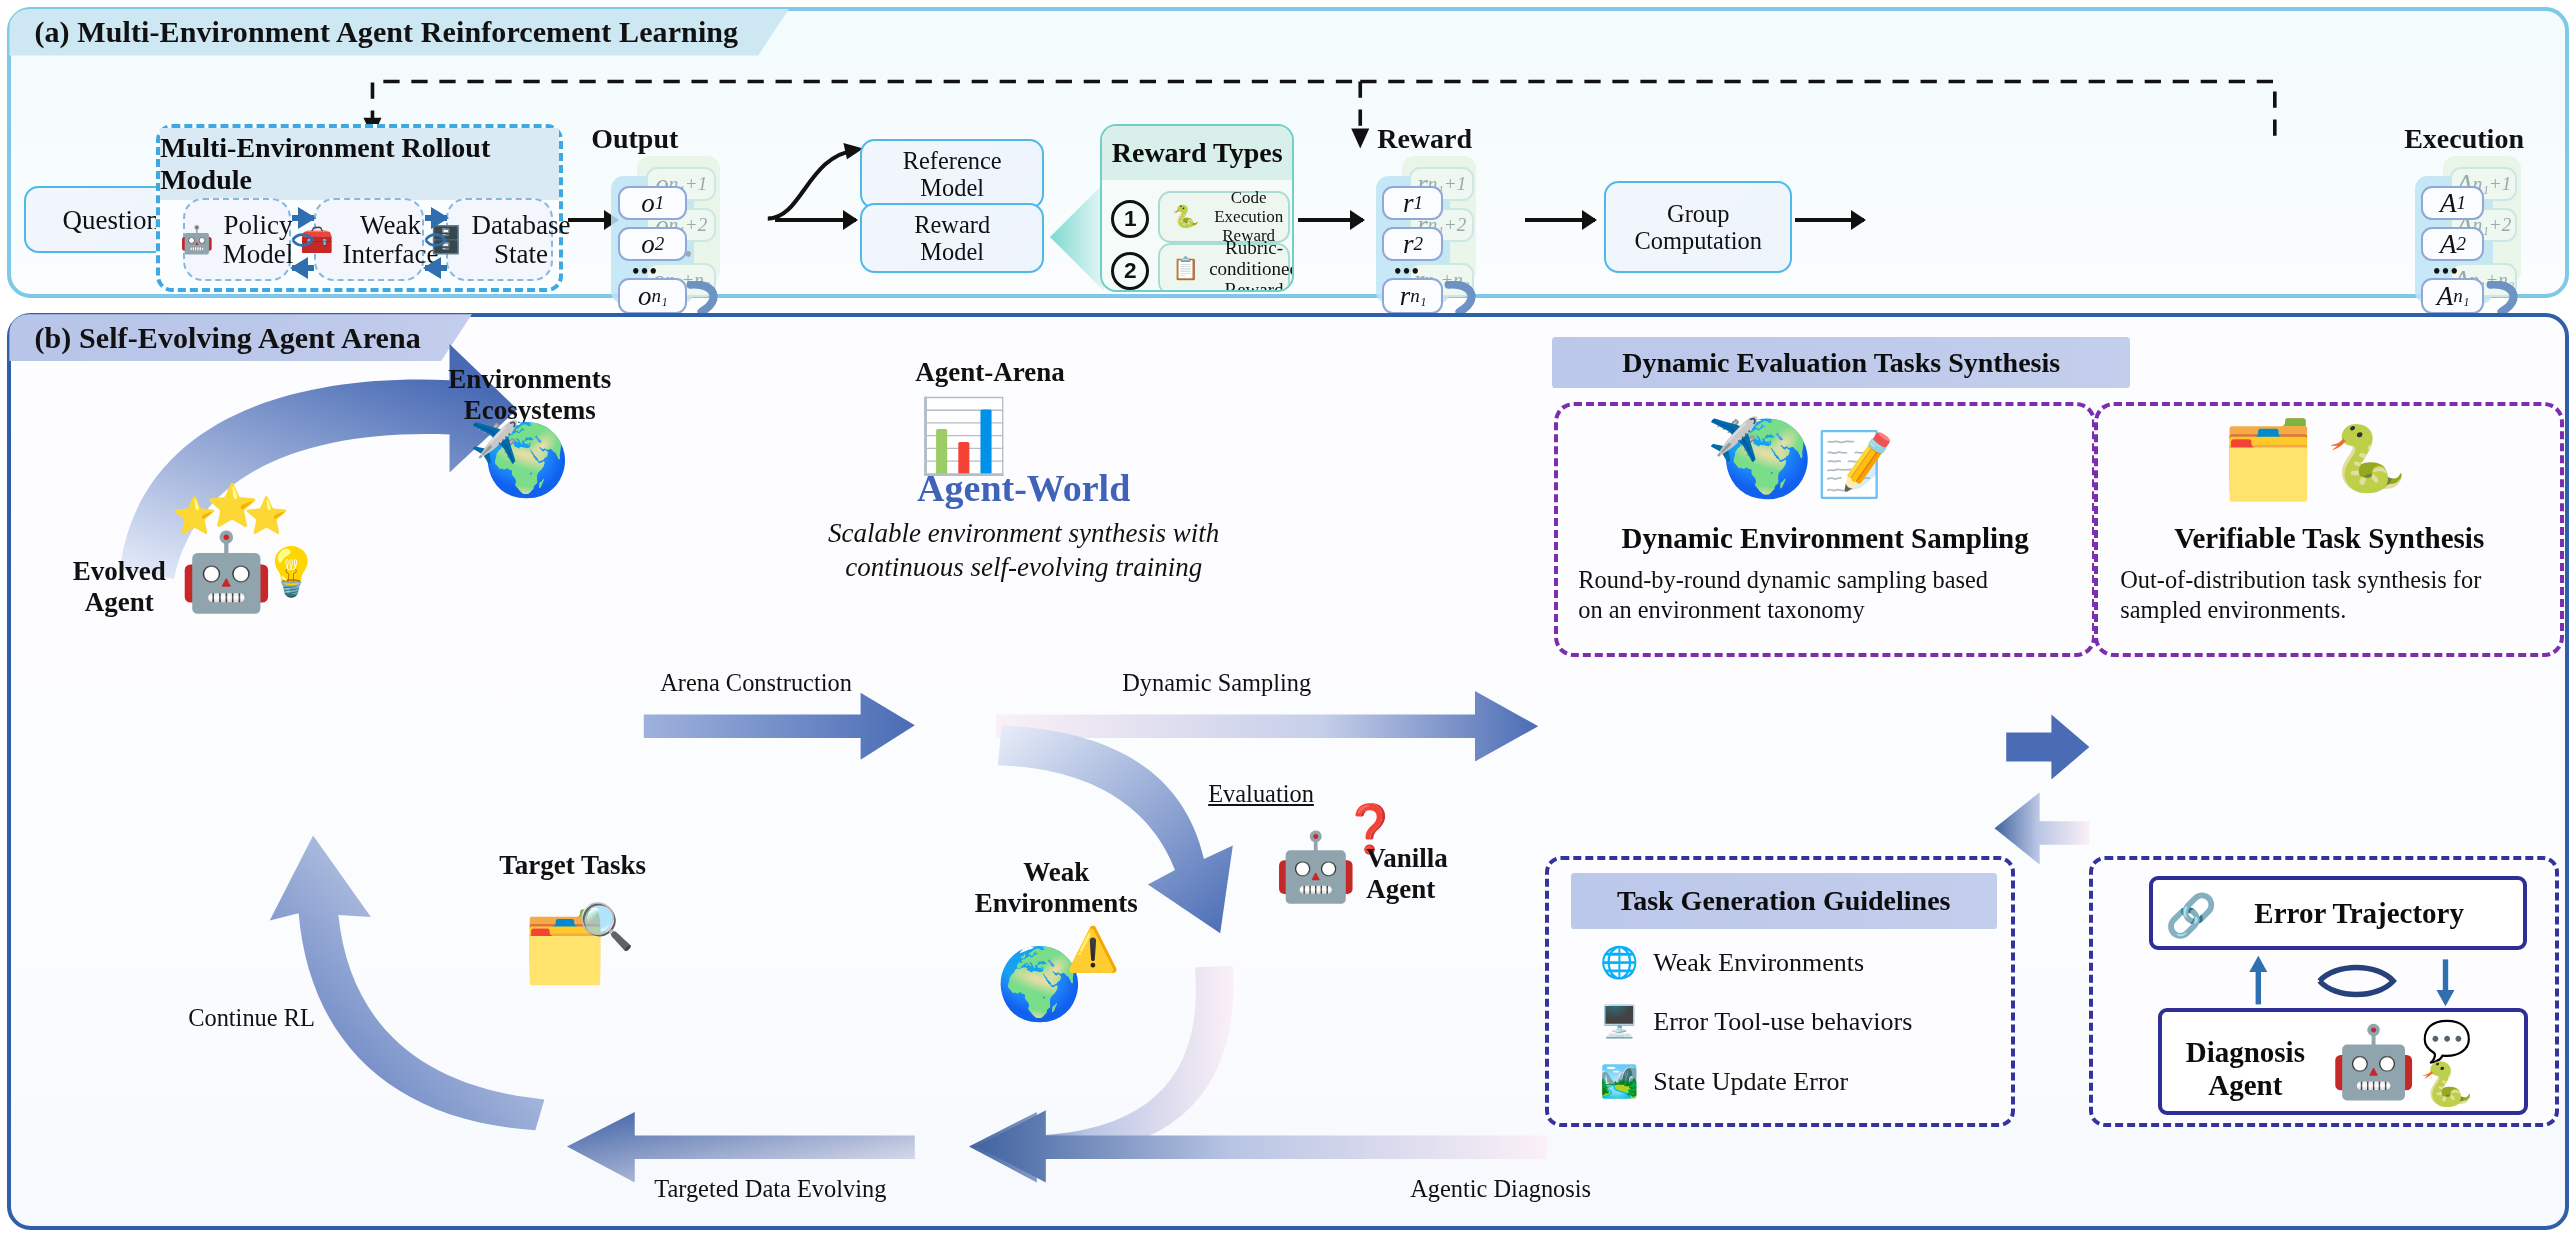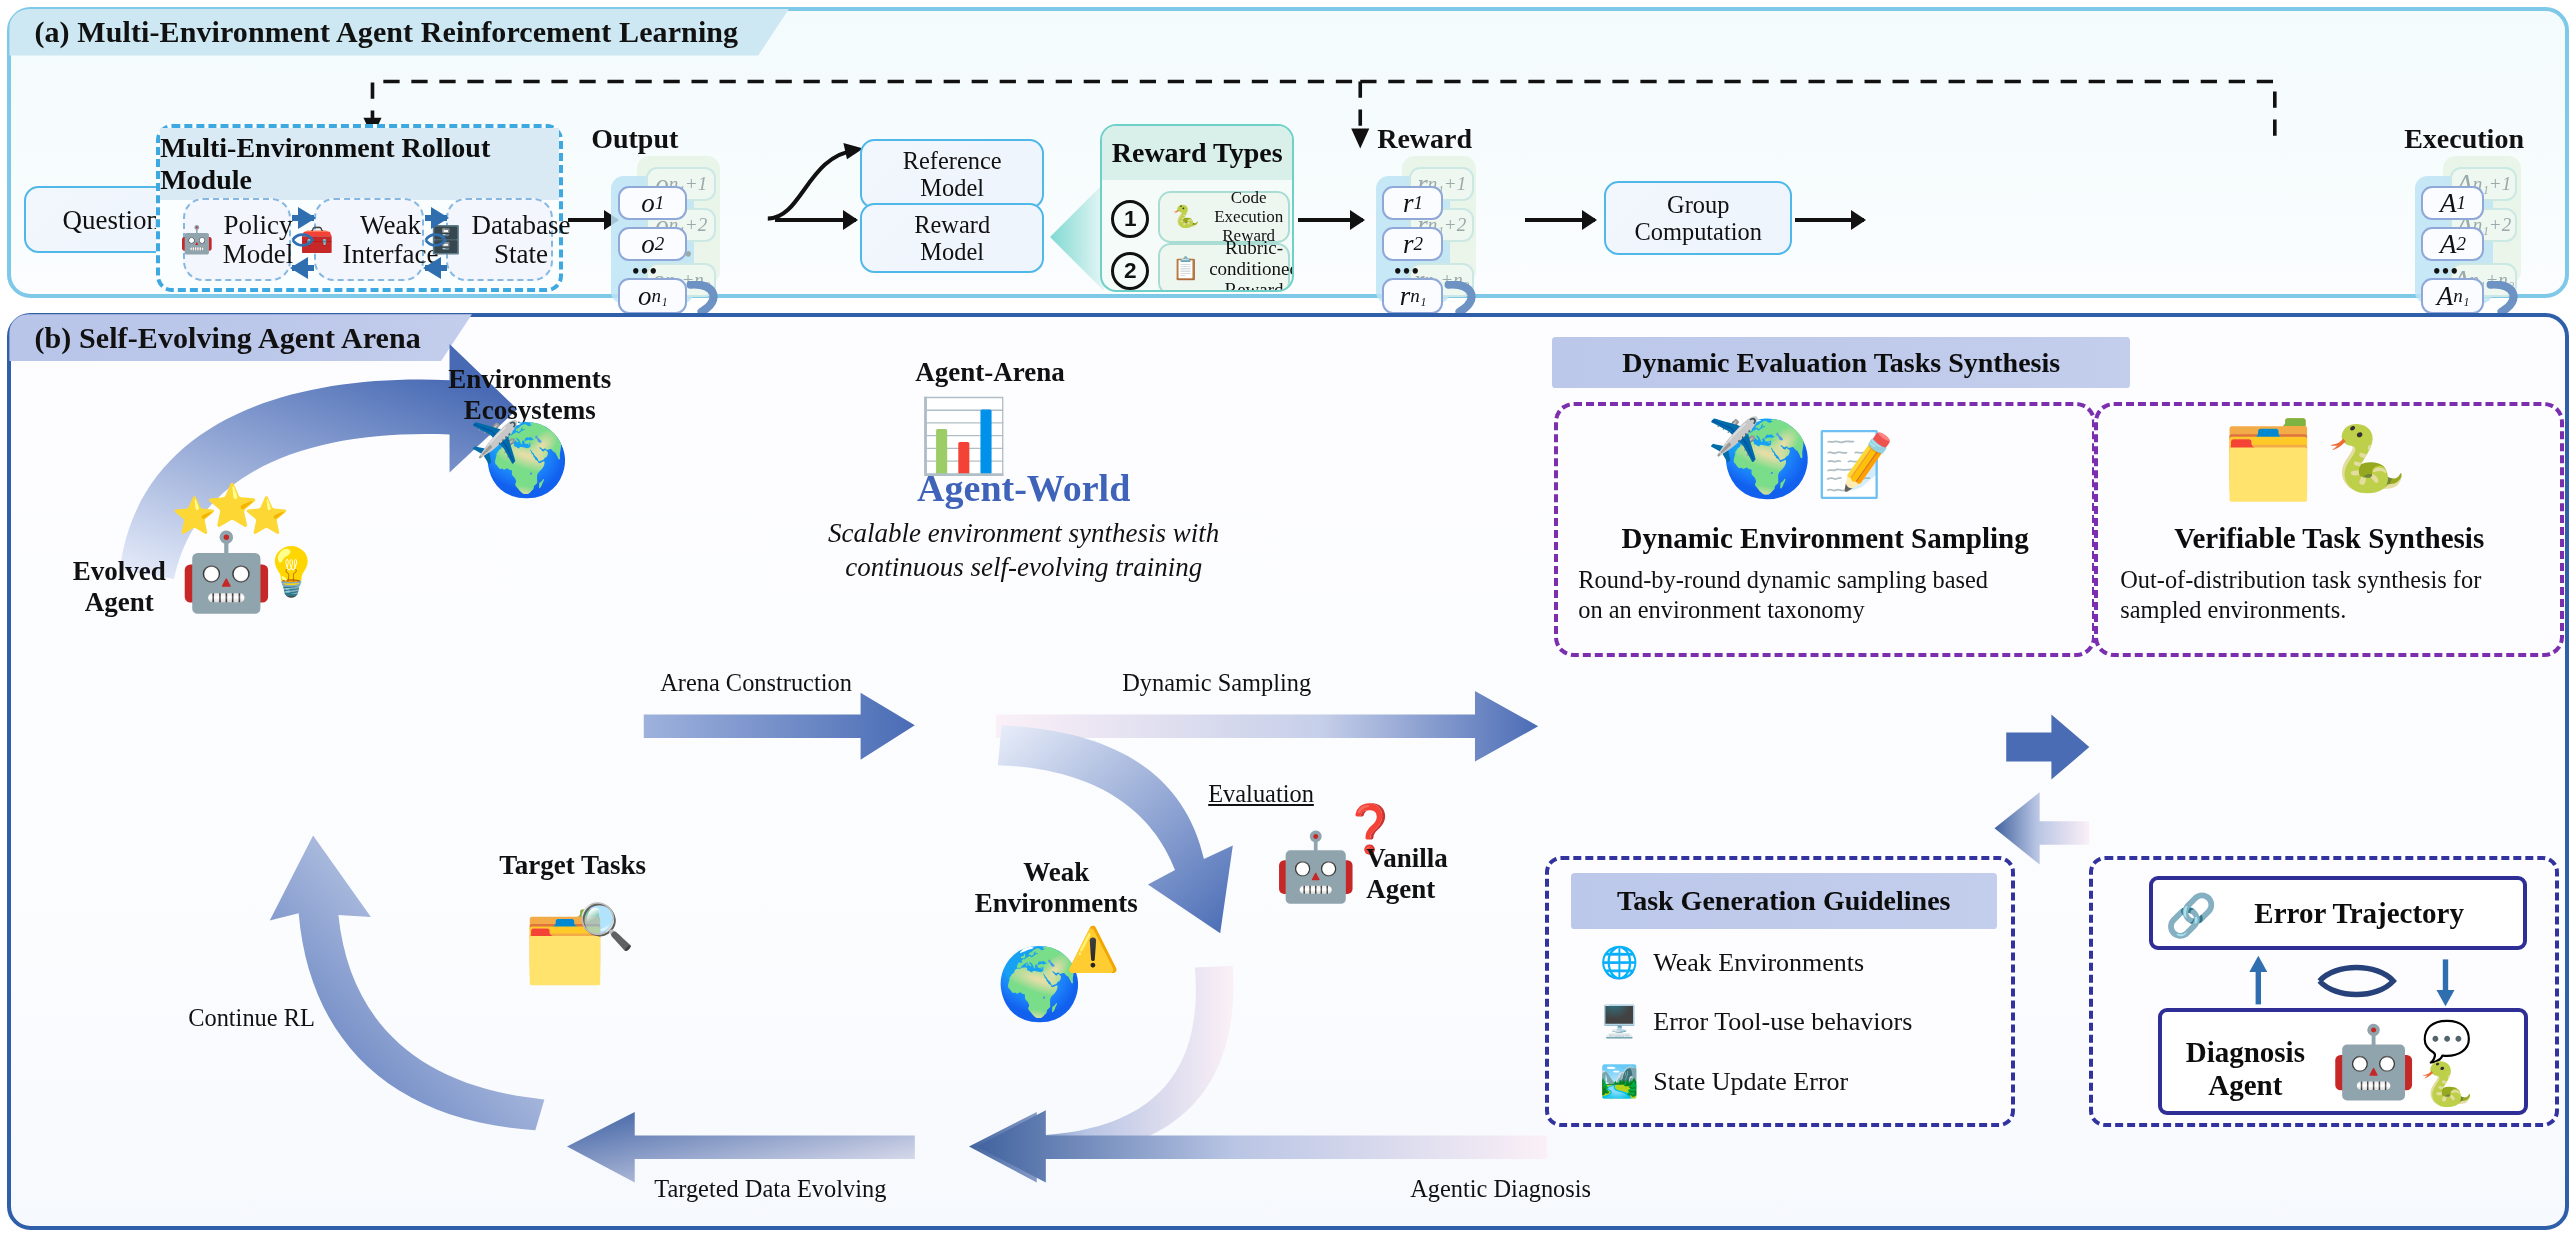--- a/index.html
+++ b/index.html
@@ -382,21 +382,21 @@
       <em>r</em>
         <sub>n₁</sub>
     </div>
     <svg class="loopglyph" style="left:77px;top:125px;width:42px;height:38px" viewBox="0 0 46 42" width="42" height="38">
       <path d="M6 4 C 34 2, 40 22, 18 34" stroke="#6d92c4" stroke-width="9" fill="none" stroke-linecap="round"></path>
     </svg>
   </div>
 
   <div class="arrow-h" style="left:1514px; top:207px; width:70px;"></div>
 
-  <div class="rbox box-blue" style="left:1593px; top:170px; width:188px; height:74px; font-size:24.4px;">
+  <div class="rbox box-blue" style="left:1593px; top:170px; width:188px; height:92px; font-size:24.4px;">
     <span><span>Group</span><br><span>Computation</span></span>
   </div>
 
   <div class="arrow-h" style="left:1784px; top:207px; width:69px;"></div>
 
   <div class="lbl lbl-b" style="left:2393px; top:112px; font-size:28px;">Execution</div>
   <div class="stack-wrap" style="left:2394px; top:145px; width:158px; height:145px;">
     <div class="stack-bg-green" style="left:38px; top:0px; width:78px; height:128px;"></div>
     <div class="stack-bg-blue" style="left:10px; top:20px; width:78px; height:128px;"></div>
     <div class="card ghost" style="left:45px; top:11px; width:67px; height:34px;">

